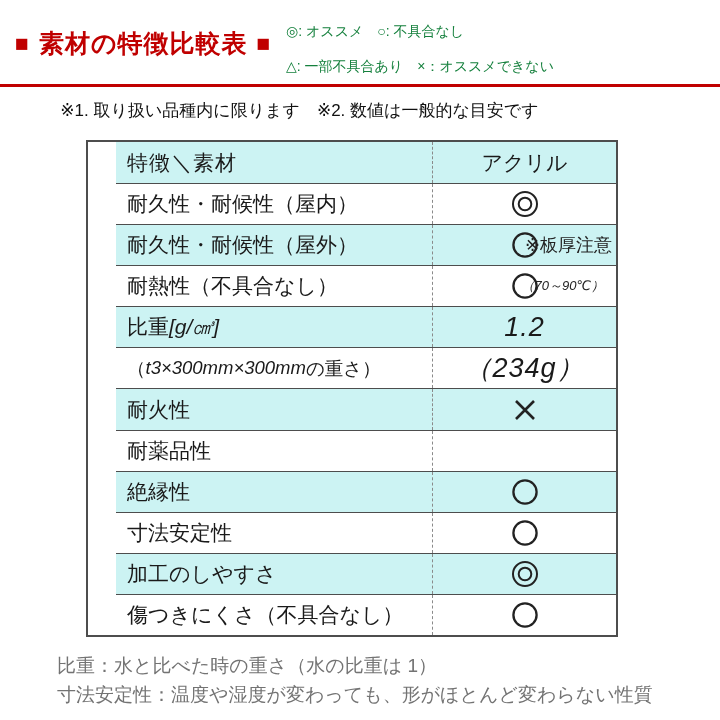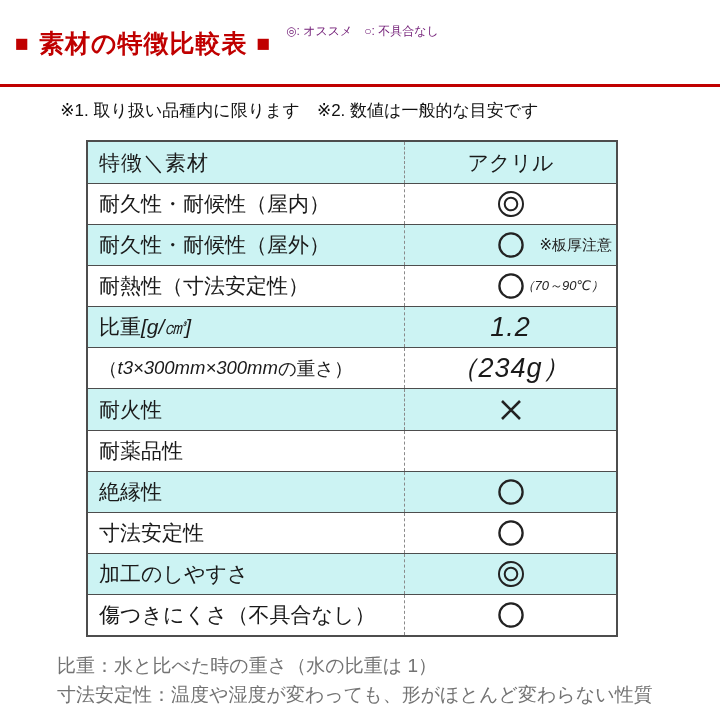--- a/index.html
+++ b/index.html
@@ -7,65 +7,66 @@
   .page {
     position:relative; width:720px; height:720px; background:#ffffff;
     font-family:"Liberation Sans","DejaVu Sans",sans-serif; color:#1a1a1a; overflow:hidden;
   }
   .page-title {
     position:absolute; left:15px; top:27px; display:flex; align-items:center; gap:9px;
     color:#c00000; font-size:25px; font-weight:bold; letter-spacing:1px; white-space:nowrap;
   }
   .page-title .sq { font-size:23px; line-height:1; }
   .legend {
-    position:absolute; left:286px; top:14px; font-size:12px; line-height:35px;
-    color:#701a75; white-space:nowrap;
+    position:absolute; left:286px; top:14px; font-size:14px; line-height:35px;
+    color:#15803d; white-space:nowrap;
   }
   .red-rule { position:absolute; left:0; top:84px; width:720px; height:3px; background:#c00000; }
   .notes { position:absolute; left:0; top:99px; width:599px; text-align:center; font-size:17px; color:#111; }
   .comp-table {
     position:absolute; left:86px; top:140px; width:532px; height:497px;
     border:2px solid #4d4d4d; display:grid; grid-template-rows:repeat(12,1fr); background:#fff;
   }
-  .t-row { display:flex; border-top:1px solid #4d4d4d; min-height:0; }
+  .t-row { display:flex; border-top:1px solid #4d4d4d; min-height:0;margin-left:28px; }
   .t-row:first-child { border-top:none; }
   .t-row:nth-child(odd) { background:#ccf3f3; }
   .c-left {
     width:317px; padding-left:11px; display:flex; align-items:center;
     font-size:21px; border-right:1px dashed #8a8a8a; white-space:nowrap;
   }
   .t-head .c-left { letter-spacing:1px; }
   .c-right {
     flex:1; position:relative; display:flex; align-items:center; justify-content:center;
     font-size:21px;
   }
   .t-row:nth-child(6) .c-left { font-size:18.5px; }
   .it { font-style:italic; }
   .val { font-style:italic; font-size:27px; letter-spacing:1px; }
   .cell-note {
     position:absolute; right:4px; top:50%; transform:translateY(-50%);
-    font-size:15px; color:#222; white-space:nowrap; font-style:normal;
+    font-size:18px; color:#222; white-space:nowrap; font-style:normal;
   }
   .paren-note { right:12px; font-size:13px; font-style:italic; }
   .sym-svg { display:block; }
   .page-footer { position:absolute; left:57px; top:651px; font-size:19px; line-height:29px; color:#737373; white-space:nowrap; }
 </style>
 </head>
 <body>
 
 <div class="page">
 
   <div class="page-title">
     <span class="sq">■</span>
     <span>素材の特徴比較表</span>
     <span class="sq">■</span>
   </div>
 
   <div class="legend">
     <div>◎: オススメ　○: 不具合なし</div>
+    <div>△: 一部不具合あり　×：オススメできない</div>
   </div>
 
   <div class="red-rule"></div>
 
   <div class="notes">※1. 取り扱い品種内に限ります　※2. 数値は一般的な目安です</div>
 
   <div class="comp-table">
     <div class="t-row t-head">
       <div class="c-left">特徴＼素材</div>
       <div class="c-right">アクリル</div>
@@ -88,21 +89,21 @@
         </div>
         <div class="c-right">
           <svg class="sym-svg" width="28" height="28" viewBox="0 0 28 28">
             <circle cx="14" cy="14" r="11.6" fill="none" stroke="#222" stroke-width="2.3"></circle>
           </svg>
           <span class="cell-note">※板厚注意</span>
         </div>
       </div>
       <div class="t-row">
         <div class="c-left">
-          <span class="">耐熱性（寸法安定性）</span>
+          <span class="">耐熱性（不具合なし）</span>
         </div>
         <div class="c-right">
           <svg class="sym-svg" width="28" height="28" viewBox="0 0 28 28">
             <circle cx="14" cy="14" r="11.6" fill="none" stroke="#222" stroke-width="2.3"></circle>
           </svg>
           <span class="cell-note paren-note">（70～90℃）</span>
         </div>
       </div>
       <div class="t-row">
         <div class="c-left">

